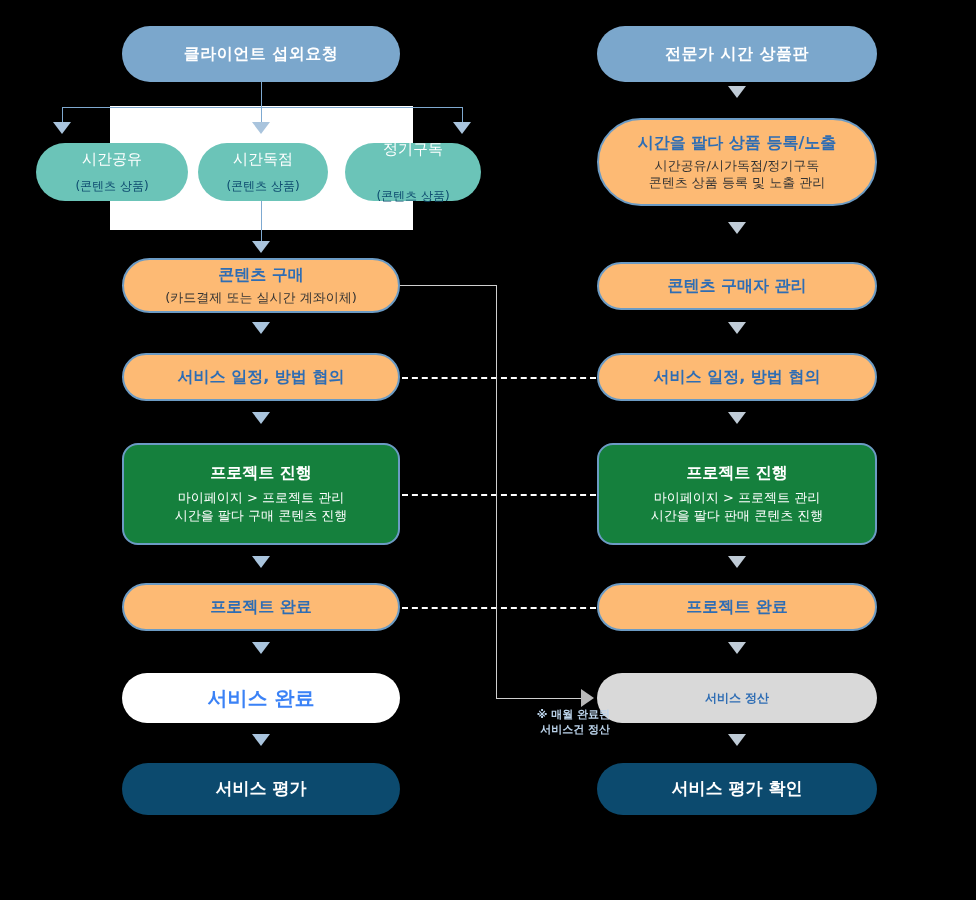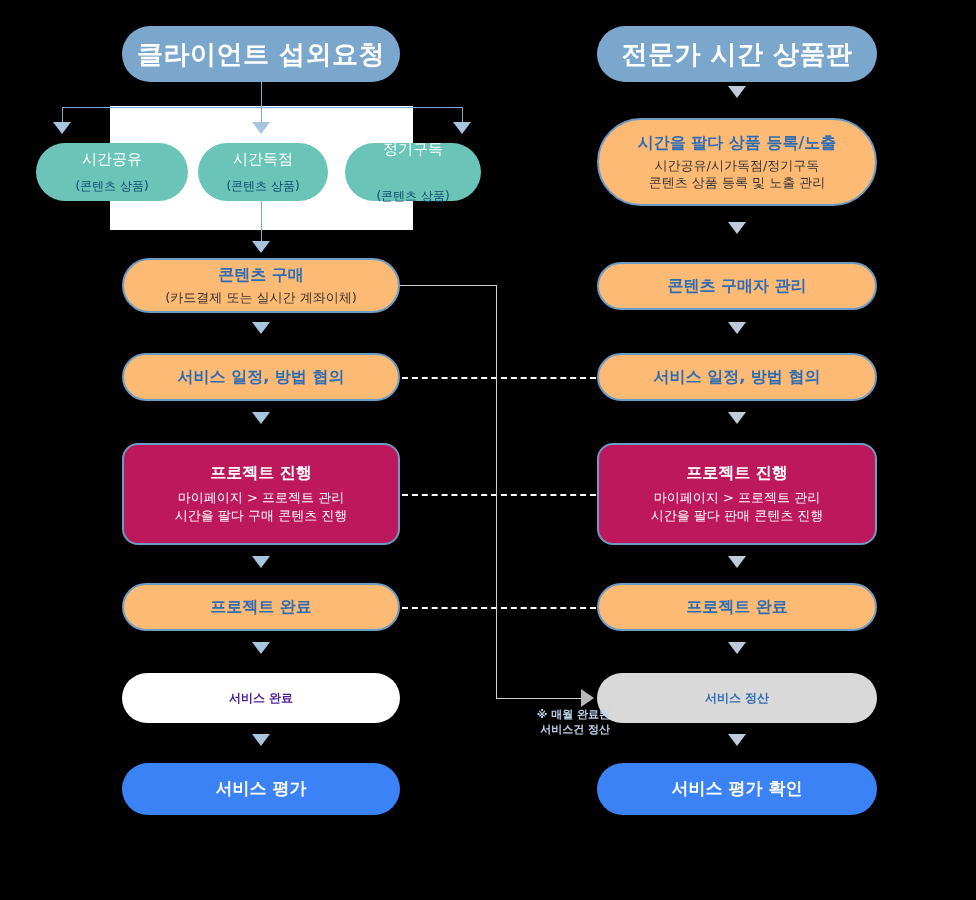--- a/index.html
+++ b/index.html
@@ -27,68 +27,68 @@
   .node .sub{font-weight:normal;}
 
   
   .hdr{
     background:#7BA7CC;
     color:#ffffff;
     font-size:19px;
     border:none;
     border-radius:999px;
   }
-  .hdr .ttl{font-size:26px;letter-spacing:.5px;}
+  .hdr .ttl{font-size:16px;letter-spacing:.5px;}
 
   
   .white{
     background:#fdba74;
     border:2px solid #6C9BC4;
     color:#2E6DB4;
   }
   .white .ttl{font-size:16px;color:#2E6DB4;}
   .white .sub{font-size:13px;color:#333333;margin-top:5px;}
 
   
   .ghost{
     background:#ffffff;
     border:none;
     color:#c9c9c9;
   }
-  .ghost .ttl{font-size:12px;font-weight:bold;color:#4c1d95;}
+  .ghost .ttl{font-size:20px;font-weight:bold;color:#3b82f6;}
 
   
   .gray{
     background:#D9D9D9;
     border:none;
     color:#2E6DB4;
   }
   .gray .ttl{font-size:12px;color:#2E6DB4;}
 
   
   .teal{
-    background:#3b82f6;
+    background:#0c4a6e;
     border:none;
     color:#ffffff;
   }
   .teal .ttl{font-size:17px;color:#ffffff;}
 
   
   .opt{
     background:#6BC4B8;
     border:none;
     color:#ffffff;
     border-radius:999px;
   }
   .opt .ttl{font-size:15px;color:#ffffff;font-weight:normal;}
   .opt .sub{font-size:12px;color:#0c4a6e;font-weight:normal;margin-top:10px;}
 
   
   .orange{
-    background:#be185d;
+    background:#15803d;
     border:2px solid #6C9BC4;
     border-radius:16px;
     color:#ffffff;
   }
   .orange .ttl{font-size:16px;color:#ffffff;}
   .orange .sub{font-size:13px;color:#ffffff;margin-top:6px;line-height:1.35;}
 
   
   .panel{
     position:absolute;

